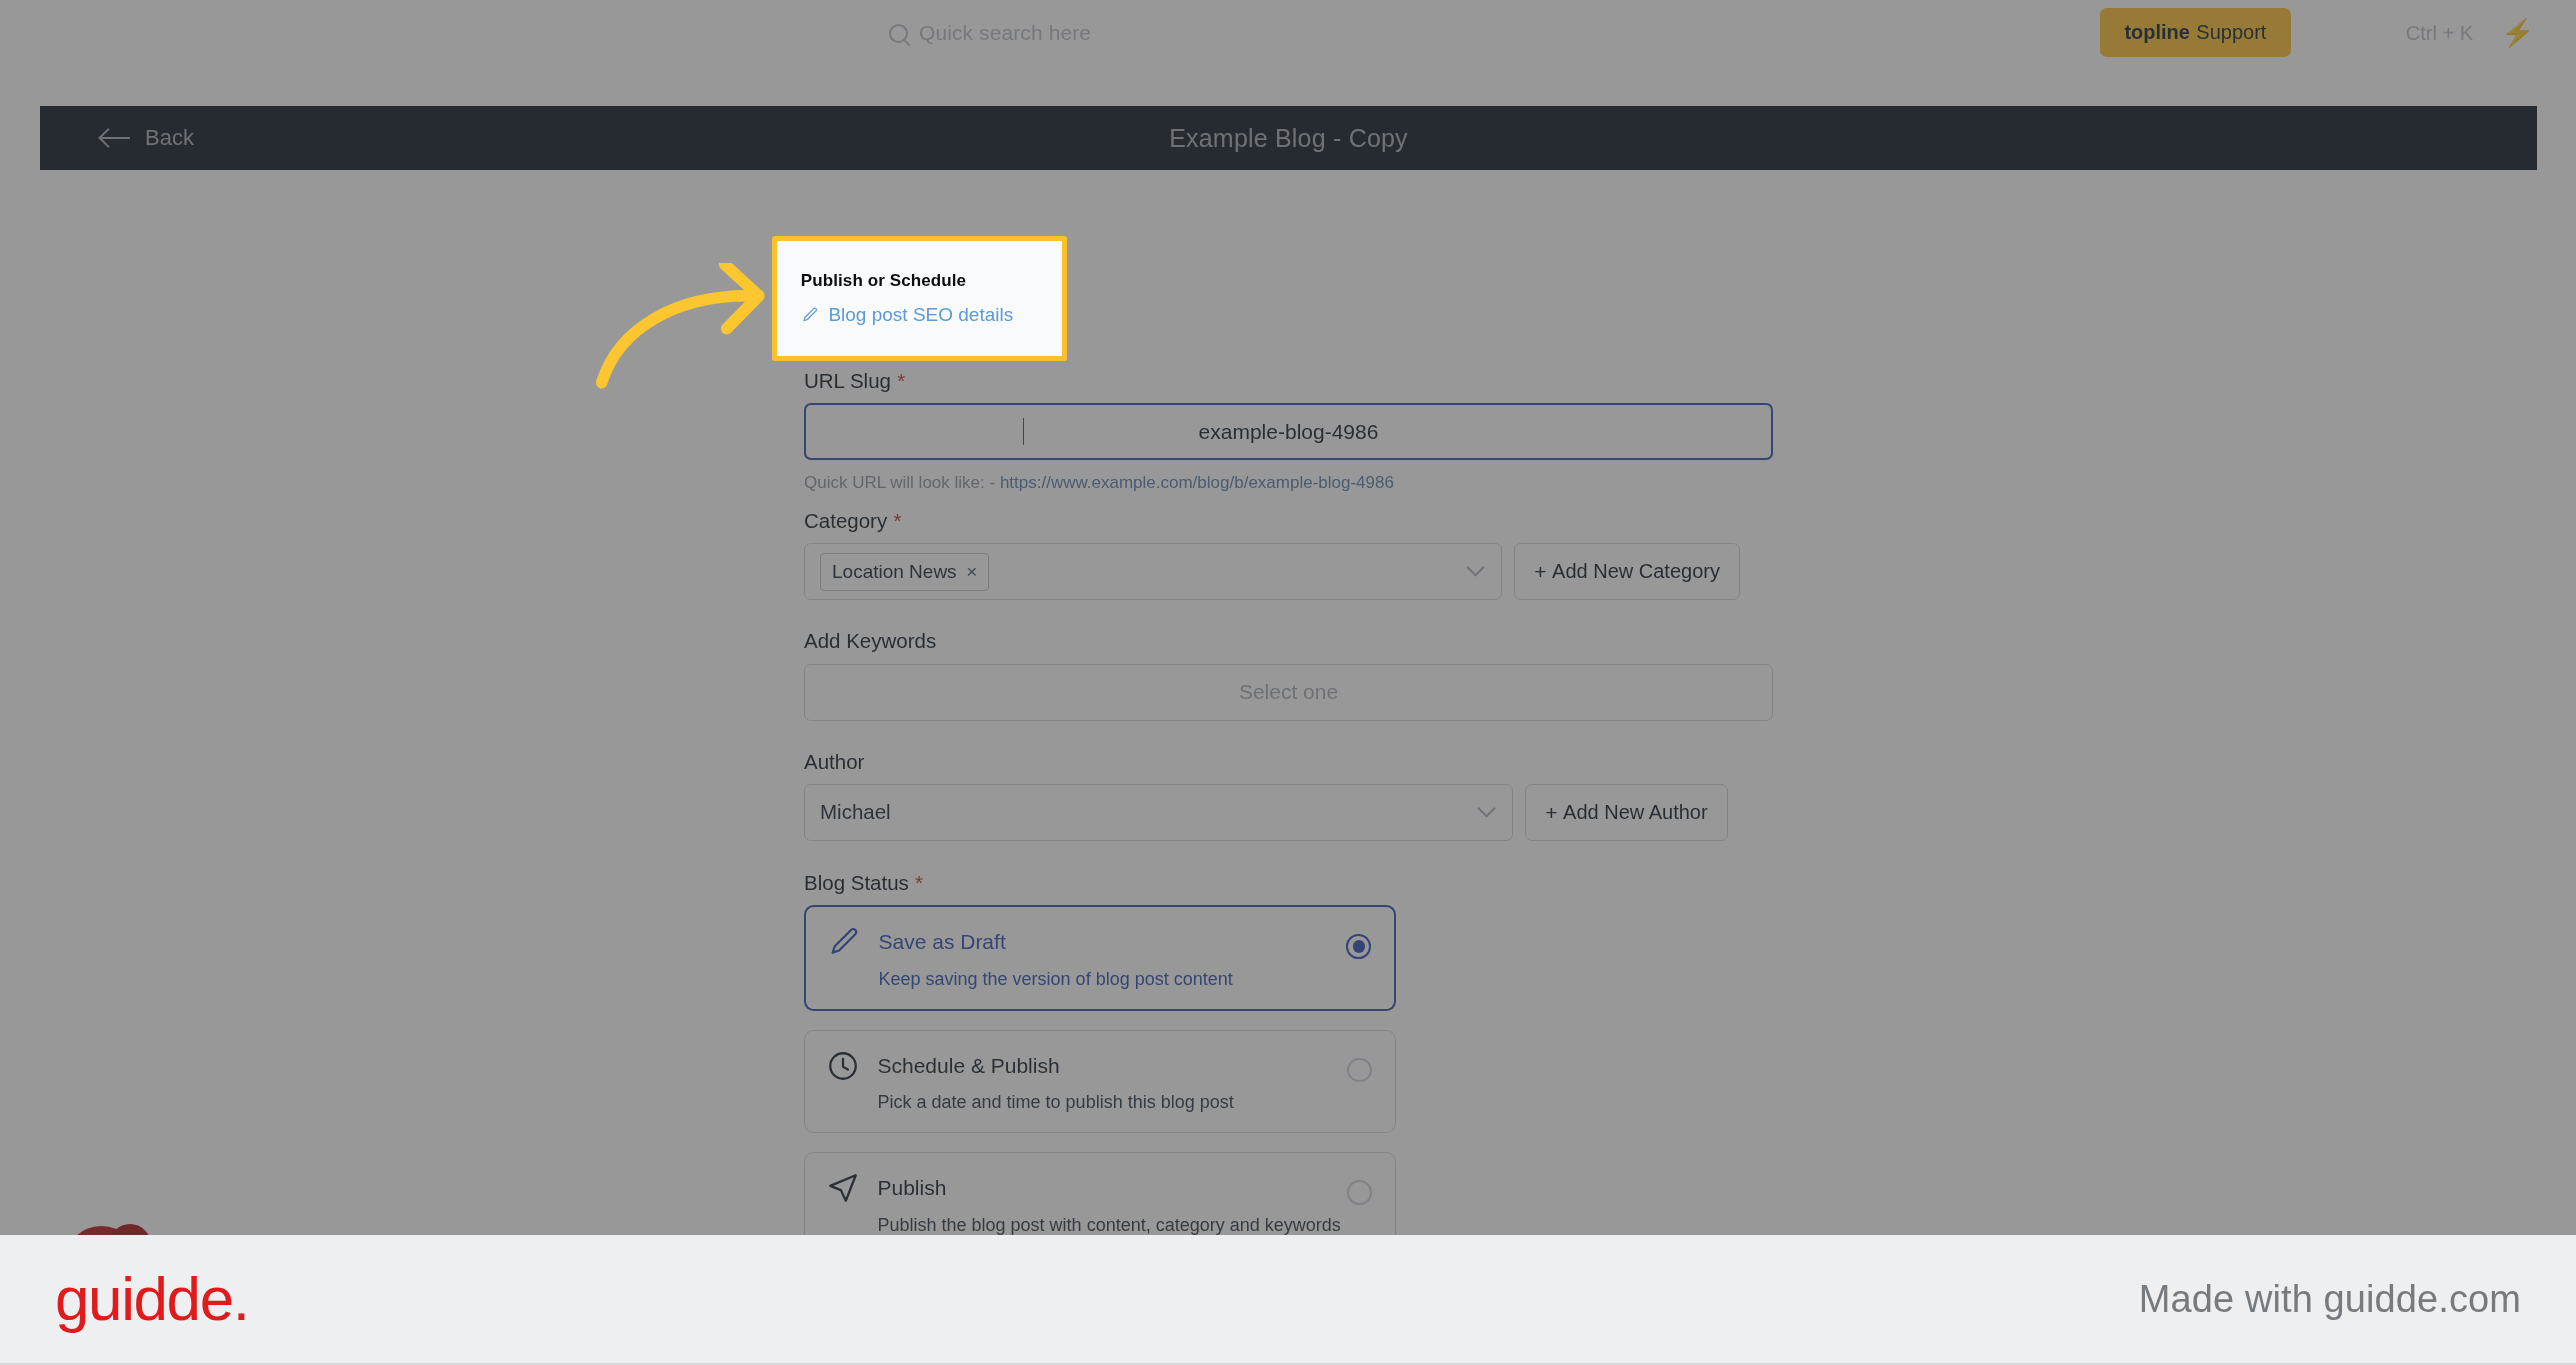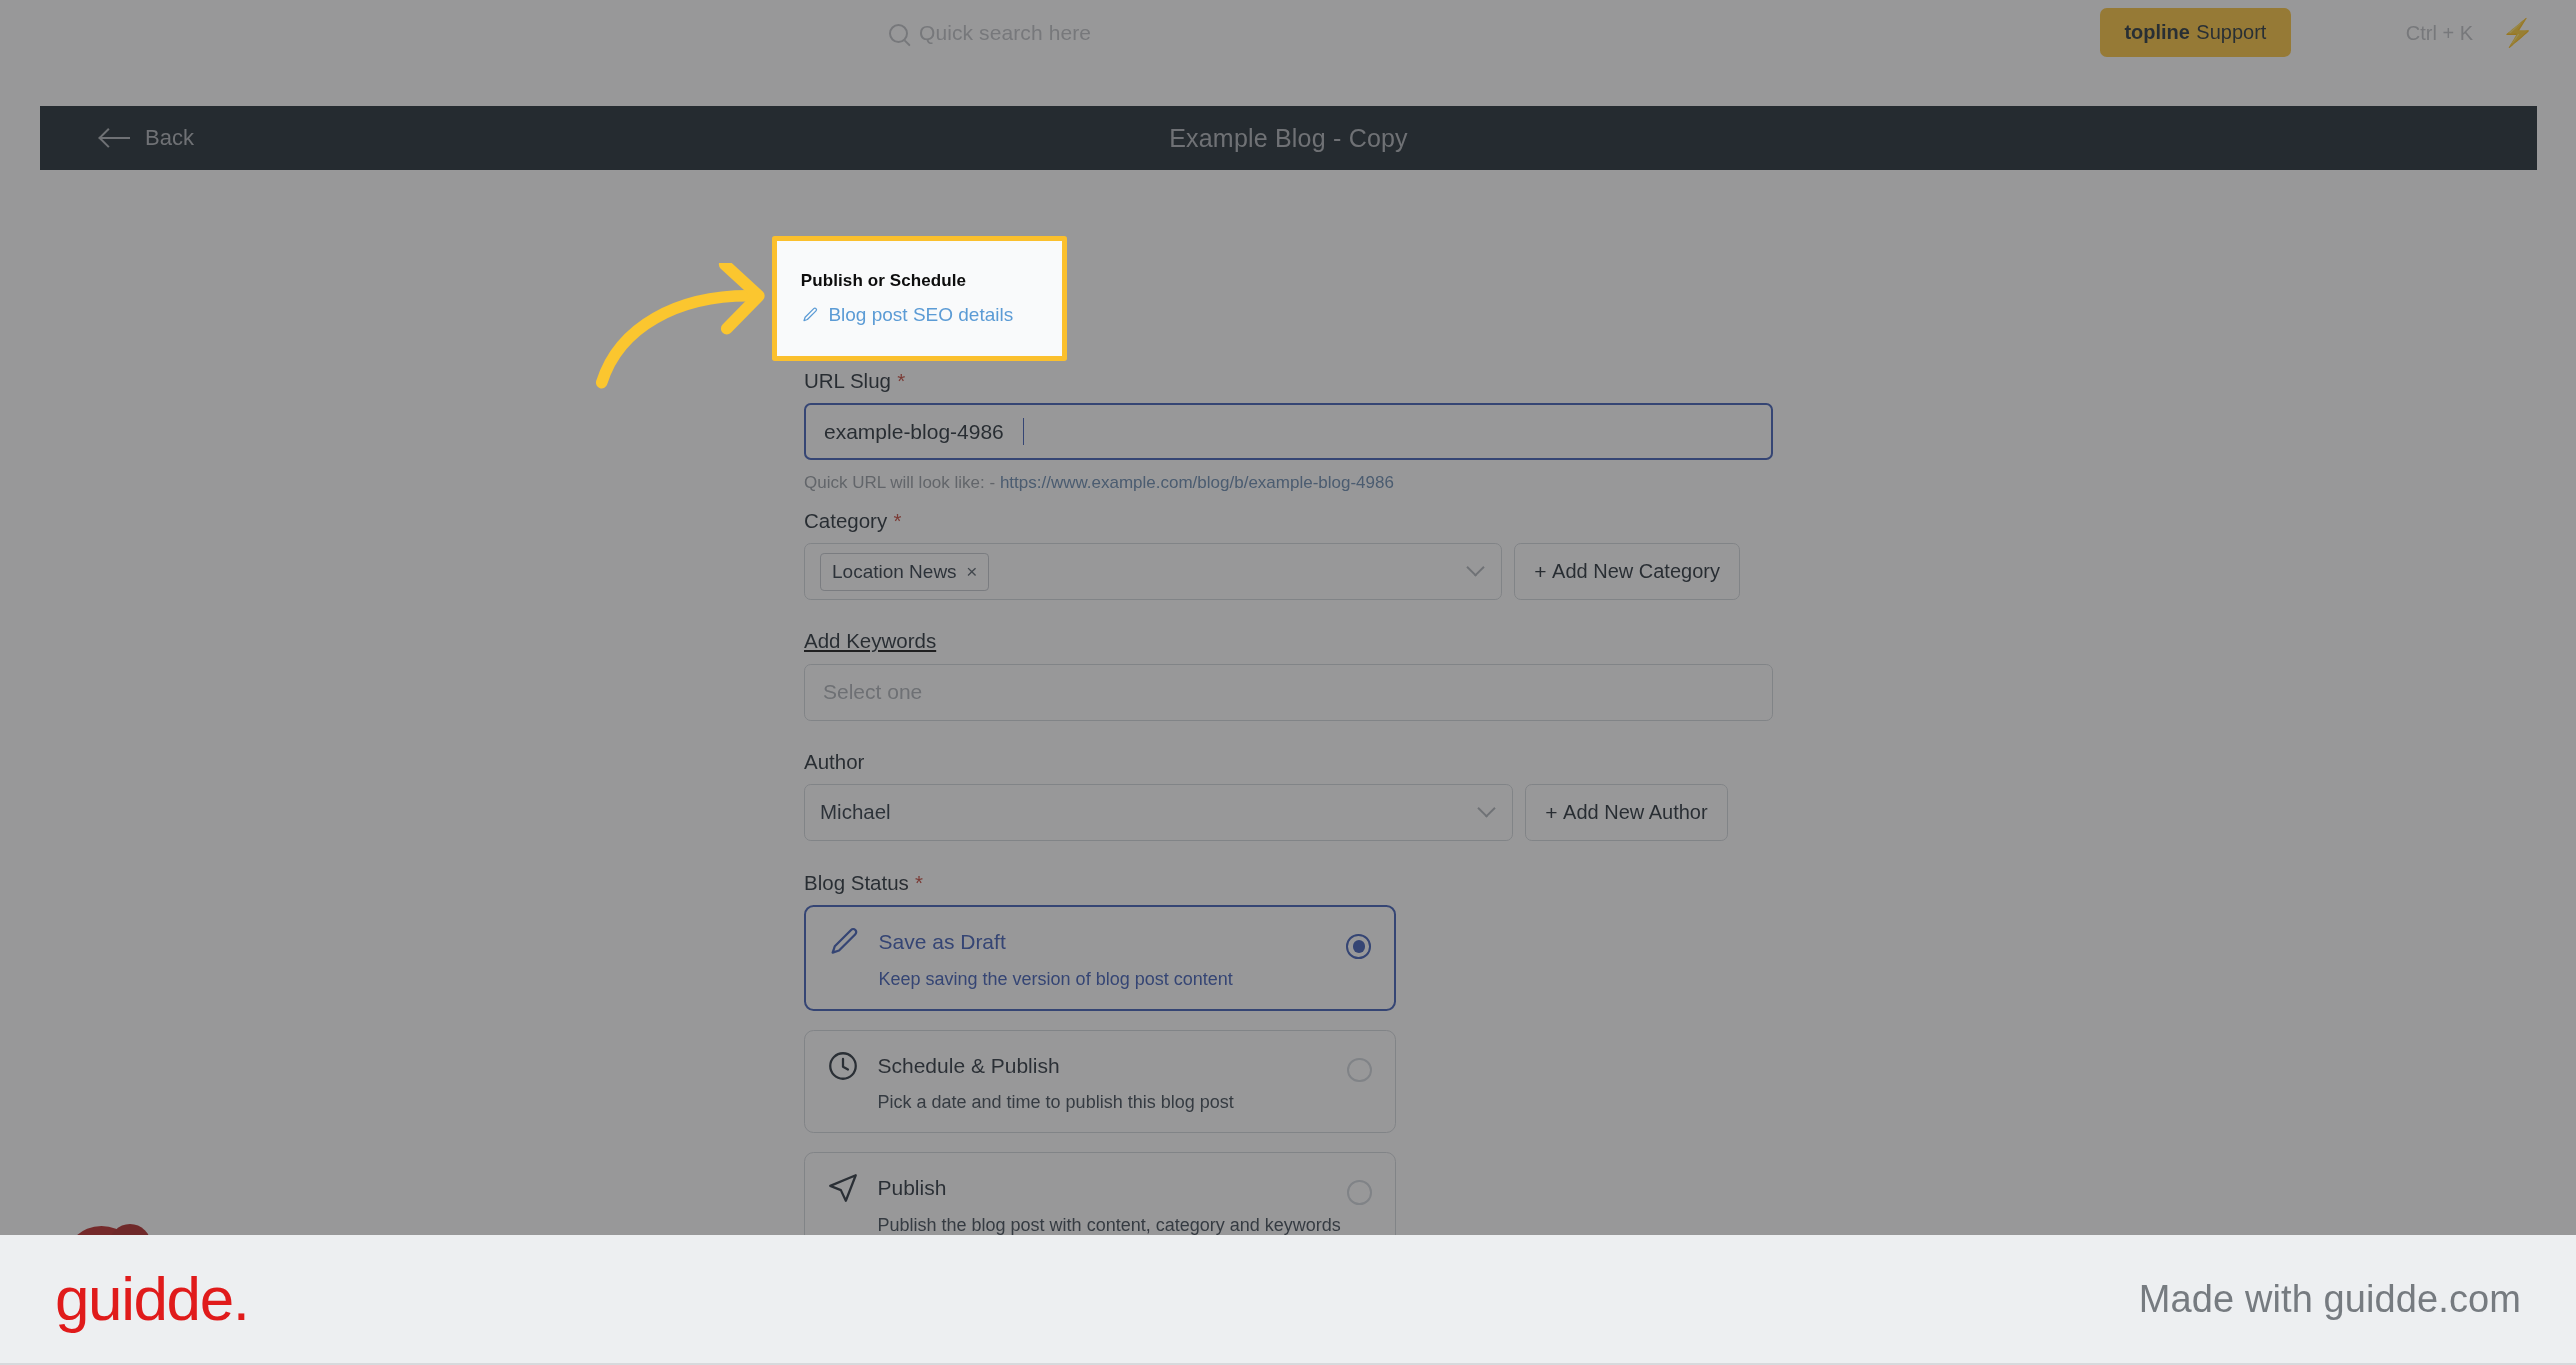--- a/index.html
+++ b/index.html
@@ -180,20 +180,21 @@
     width: 969px;
     height: 57px;
     border: 1.4px solid #cfd4d9;
     border-radius: 6.8px;
     background: transparent;
     font-size: 21px;
     color: #111c26;
     padding: 16px 18px;
     font-family: "Liberation Sans", sans-serif;
     outline: none;
+    text-align: center;
   }
   .text-input.focused {
     border: 2.1px solid #2d4fb0;
   }
   .text-input::placeholder { color: #a6abb1; }
 
   #slug-wrap { position: relative; }
   #slug-caret {
     position: absolute;
     left: 219px; top: 15px;
@@ -487,21 +488,21 @@
             </span>
             <span class="chevron"></span>
           </div>
           <button class="outline-btn">
             <span class="plus">+</span>
             <span>Add New Category</span>
           </button>
         </div>
       </div>
 
-      <div class="field" style="margin-top:29px;text-decoration:underline;">
+      <div class="field" style="margin-top:29px;">
         <div class="field-label">
           <span>Add Keywords</span>
         </div>
         <input class="text-input" placeholder="Select one" style="">
       </div>
 
       <div class="field" style="margin-top:29px;">
         <div class="field-label">
           <span>Author</span>
         </div>

